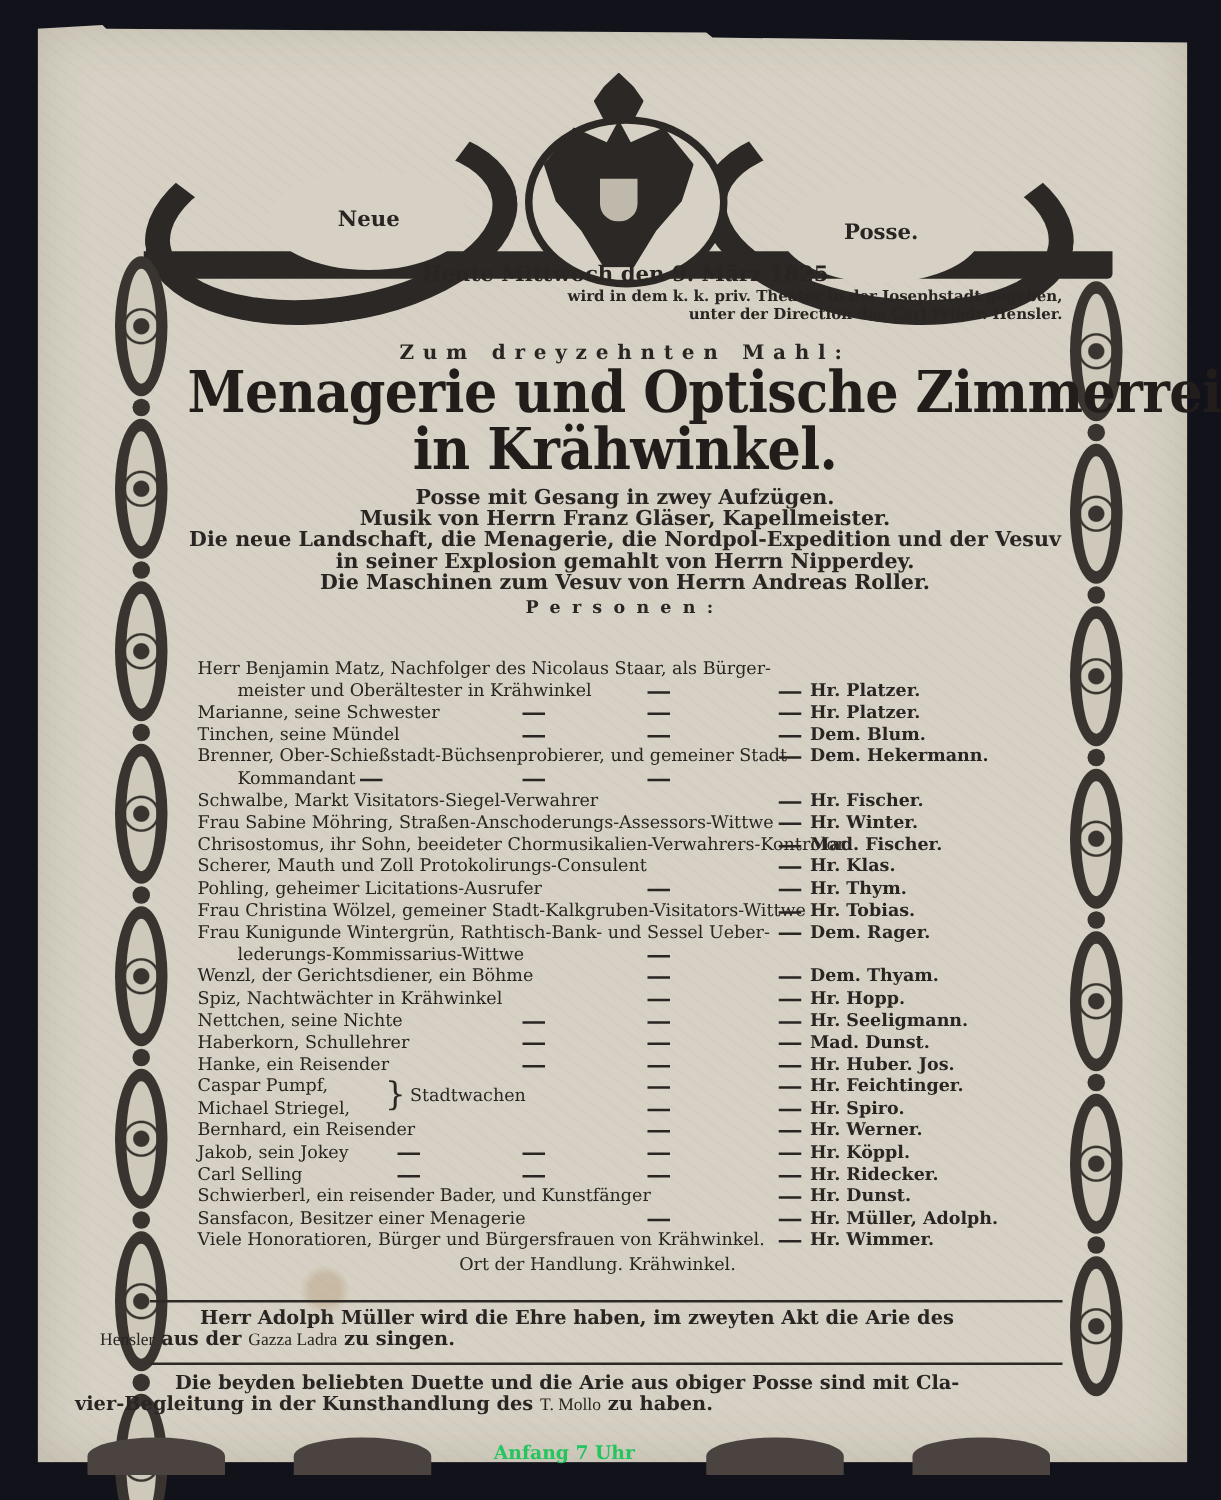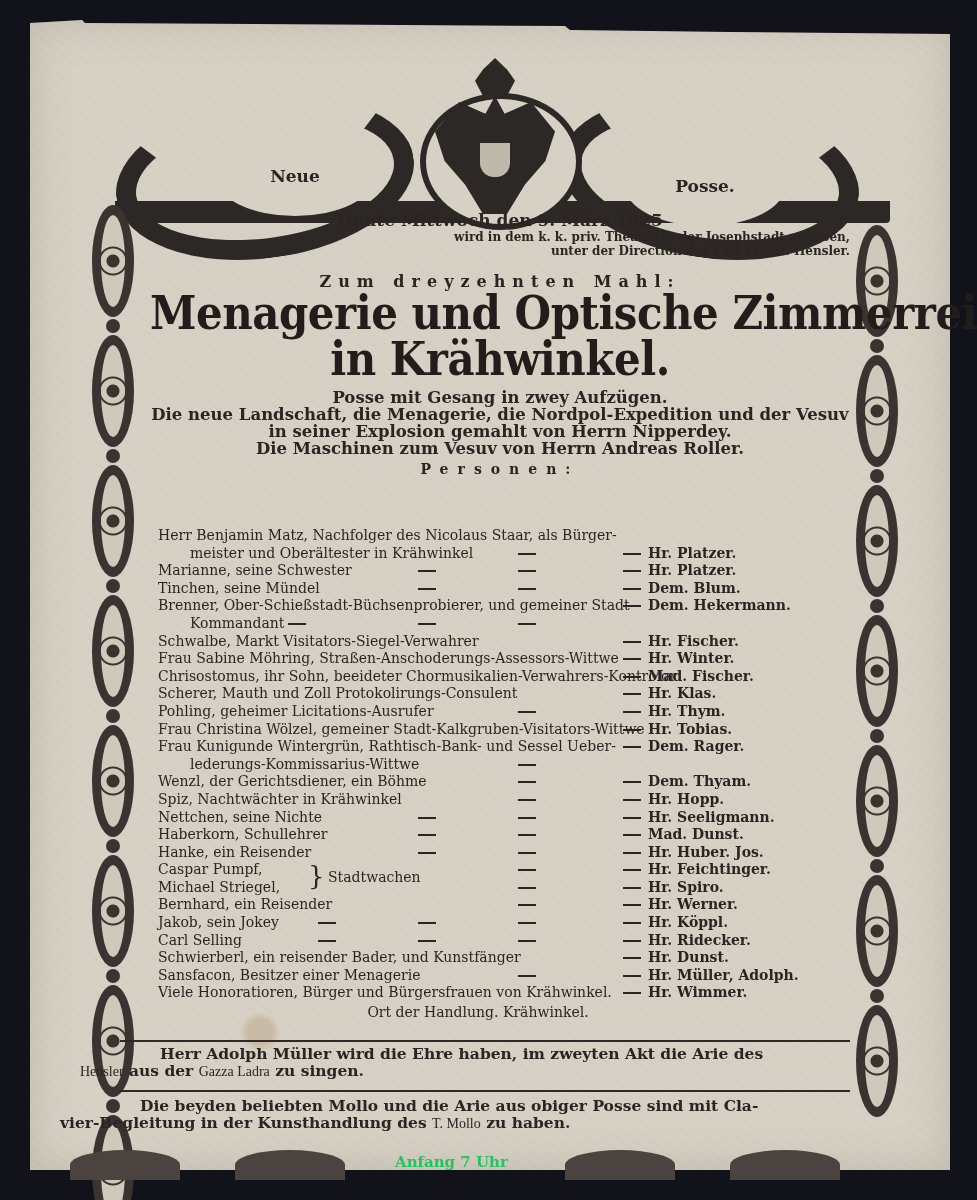--- a/index.html
+++ b/index.html
@@ -127,20 +127,21 @@
 
 <div class="content">
   <div class="line l-date">Heute Mittwoch den 9. März 1825</div>
   <div class="line l-small">wird in dem k. k. priv. Theater in der Josephstadt gegeben,</div>
   <div class="line l-small">unter der Direction des Carl Friedr. Hensler.</div>
   <div class="line l-mahl">Zum dreyzehnten Mahl:</div>
   <div class="line title">Menagerie und Optische Zimmerreise</div>
   <div class="line title">in Krähwinkel.</div>
   <div style="height:6px"></div>
   <div class="line sub">Posse mit Gesang in zwey Aufzügen.</div>
+  <div class="line sub">Musik von Herrn Franz Gläser, Kapellmeister.</div>
   <div class="line sub">Die neue Landschaft, die Menagerie, die Nordpol-Expedition und der Vesuv</div>
   <div class="line sub">in seiner Explosion gemahlt von Herrn Nipperdey.</div>
   <div class="line sub">Die Maschinen zum Vesuv von Herrn Andreas Roller.</div>
   <div class="line personen">Personen:</div>
 </div>
 
 <div class="cast" id="cast">
     <div class="row">
       <span class="role">Herr Benjamin Matz, Nachfolger des Nicolaus Staar, als Bürger-</span>
       <span class="actor"></span>
@@ -309,21 +310,21 @@
 <div class="rule" style="top:1040px"></div>
 <div class="notice" style="top:1045px; text-indent:40px;">
   <span>Herr Adolph Müller wird die Ehre haben, im zweyten Akt die Arie des</span><br>
   <span class="latin" style="margin-left:-40px">Hensler</span>
   <span>aus der</span>
   <span class="latin">Gazza Ladra</span>
   <span>zu singen.</span>
 </div>
 <div class="rule" style="top:1090px"></div>
 <div class="notice" style="top:1097px; text-indent:40px; left:100px;">
-  <span>Die beyden beliebten Mollo und die Arie aus obiger Posse sind mit Cla-</span><br>
+  <span>Die beyden beliebten Duette und die Arie aus obiger Posse sind mit Cla-</span><br>
   <span style="margin-left:-40px">vier-Begleitung in der Kunsthandlung des</span>
   <span class="latin">T. Mollo</span>
   <span>zu haben.</span>
 </div>
 
 <div class="bottom-orn">
   <span></span>
   <span></span>
   <span style="visibility:hidden"></span>
   <span></span>

